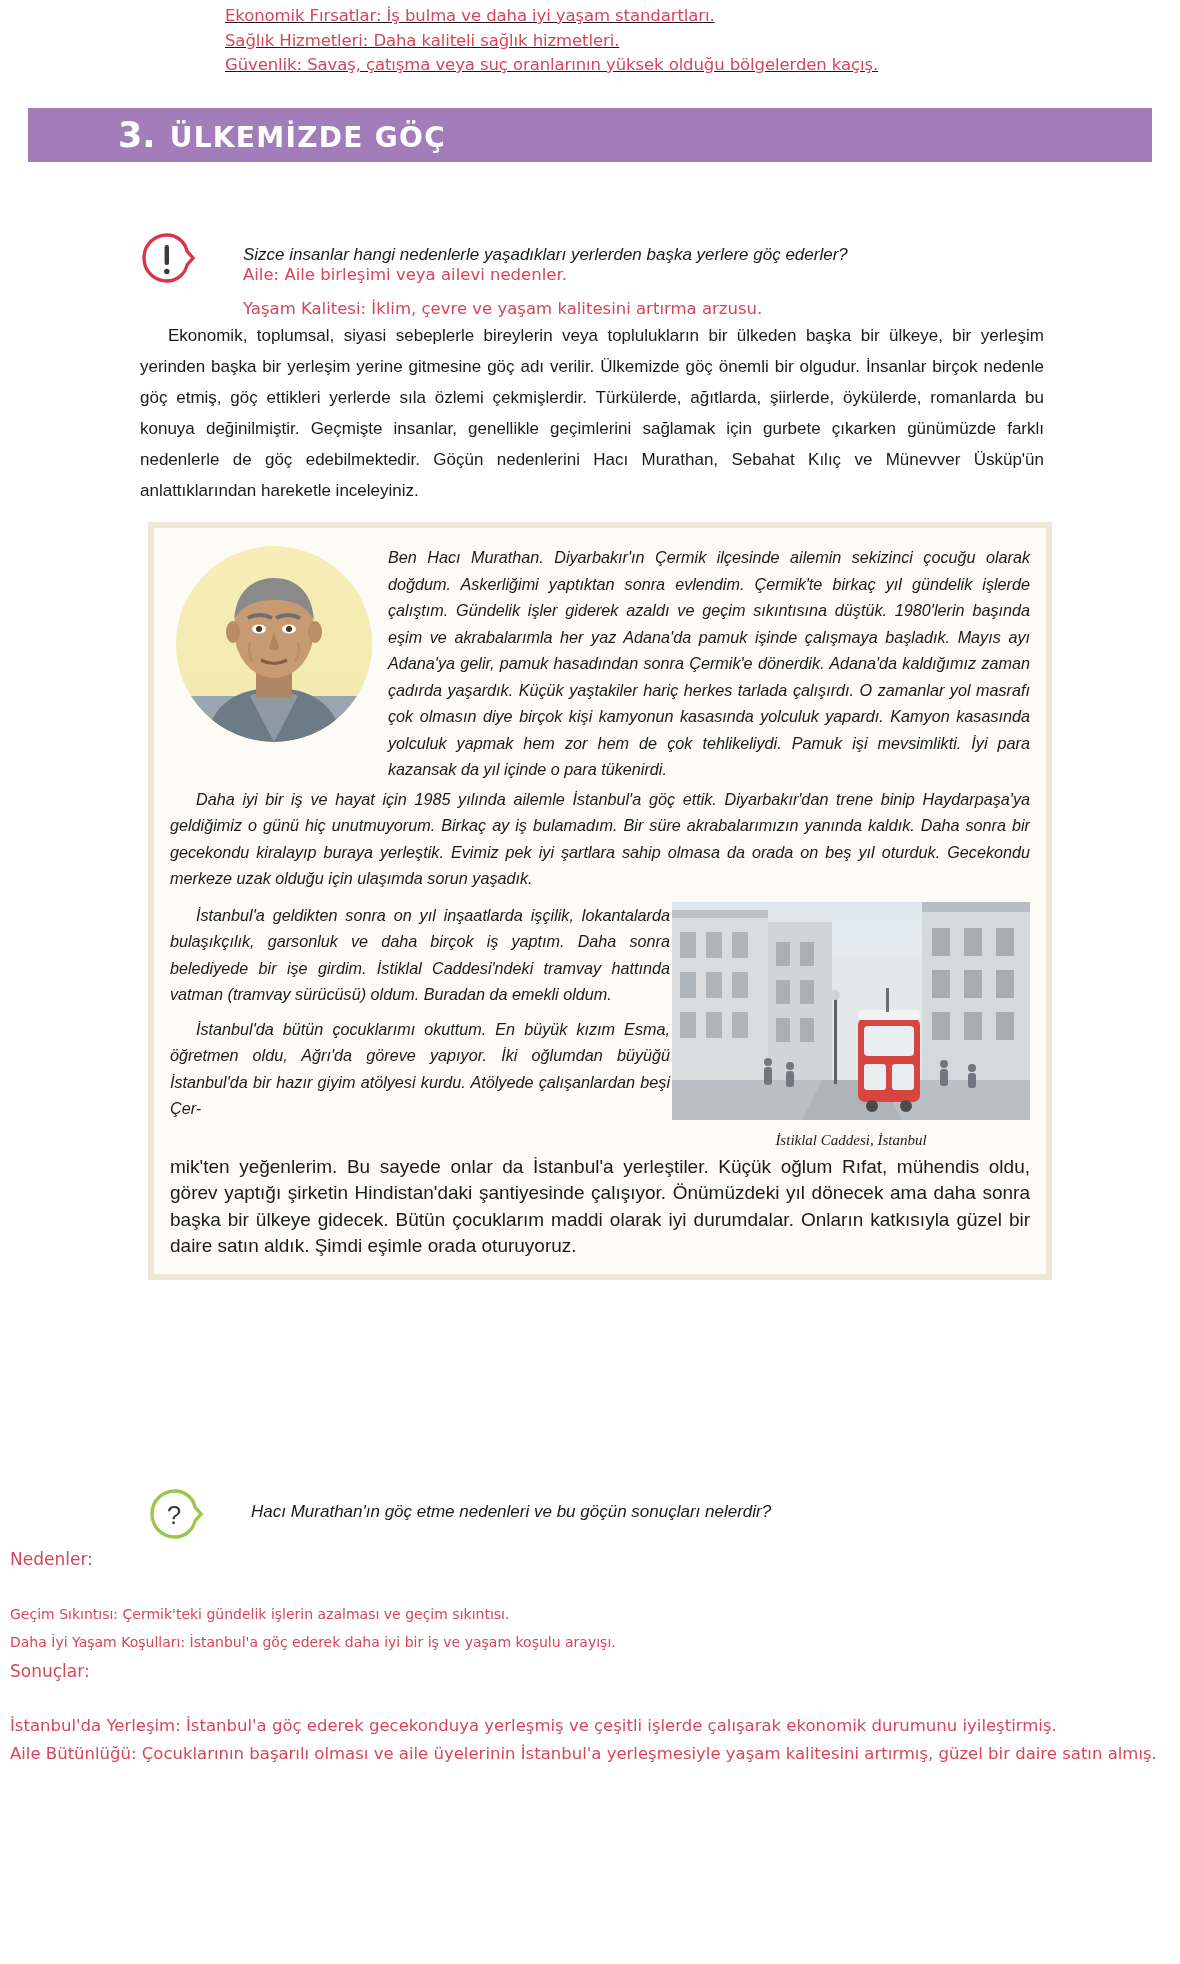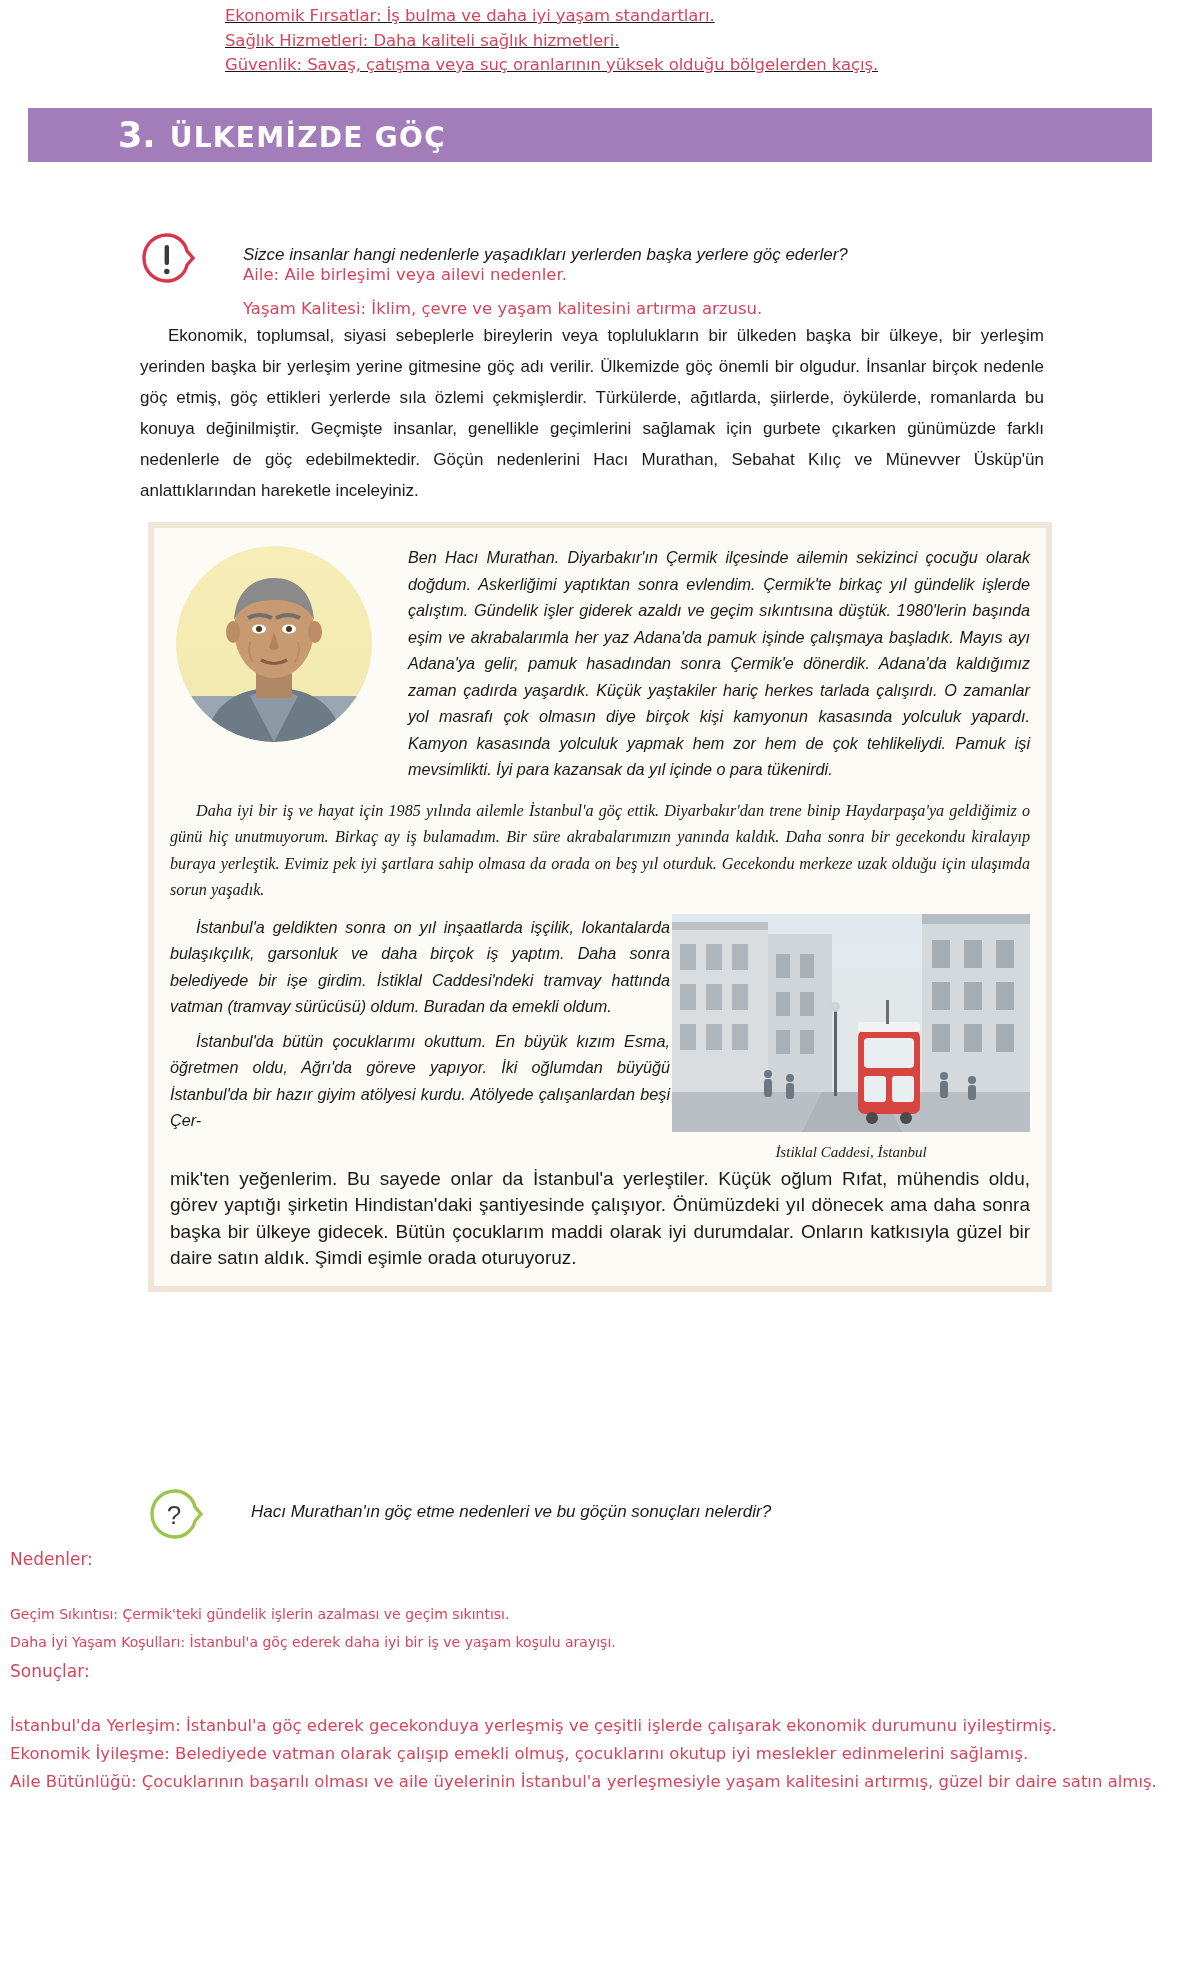--- a/index.html
+++ b/index.html
@@ -142,30 +142,28 @@
     position: relative;
     background: #f7f0c8;
   }
   .tst-top-text {
     flex: 1 1 auto;
     font-size: 16.2px;
     line-height: 26.5px;
     font-style: italic;
     text-align: justify;
     padding-top: 4px;
-    margin-left: 20px;
   }
   .tst-para {
     font-size: 16.2px;
     line-height: 26.5px;
     font-style: italic;
     text-align: justify;
     text-indent: 26px;
-    margin-top: 15px;
-    font-family: Liberation Serif, serif;
+    margin-top: 3px;
   }
   .tst-two-col {
     margin-top: 10px;
     position: relative;
     min-height: 250px;
   }
   .tst-col-left {
     width: 500px;
     font-size: 16.2px;
     line-height: 26.5px;
@@ -432,15 +430,14 @@
 </div>
 
 <div class="answer-block">
   <div class="ab-label">Nedenler:</div>
   <div class="ab-gap"></div>
   <div class="ab-line">Geçim Sıkıntısı: Çermik'teki gündelik işlerin azalması ve geçim sıkıntısı.</div>
   <div class="ab-line">Daha İyi Yaşam Koşulları: İstanbul'a göç ederek daha iyi bir iş ve yaşam koşulu arayışı.</div>
   <div class="ab-label">Sonuçlar:</div>
   <div class="ab-gap"></div>
   <div class="ab-wrap">İstanbul'da Yerleşim: İstanbul'a göç ederek gecekonduya yerleşmiş ve çeşitli işlerde çalışarak ekonomik durumunu iyileştirmiş.</div>
-  <div class="ab-wrap">Ekonomik İyileşme: Belediyede vatman olarak çalışıp emekli olmuş, çocuklarını okutup iyi meslekler edinmelerini sağlamış.</div>
   <div class="ab-wrap">Aile Bütünlüğü: Çocuklarının başarılı olması ve aile üyelerinin İstanbul'a yerleşmesiyle yaşam kalitesini artırmış, güzel bir daire satın almış.</div>
 </div>
 
 </body></html>

